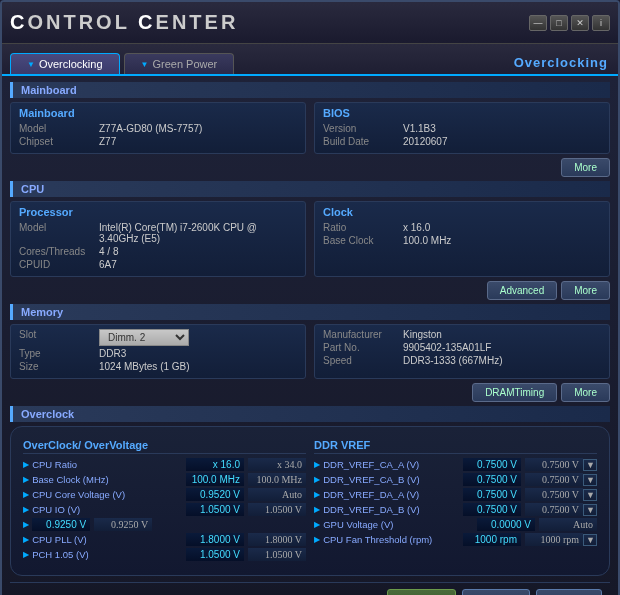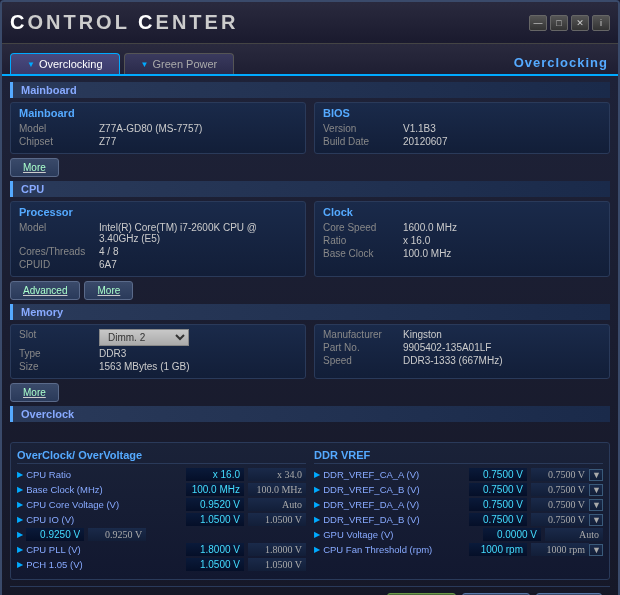--- a/index.html
+++ b/index.html
@@ -147,42 +147,42 @@
       background: linear-gradient(to bottom, #3a4a6a, #2a3a5a);
       border: 1px solid #5a6a8a;
       border-radius: 3px;
       color: #afc;
       padding: 3px 12px;
       cursor: pointer;
       font-size: 10px;
     }
     .btn-row {
       display: flex;
+      justify-content: flex-end;
       gap: 4px;
       margin-bottom: 4px;
-      text-decoration: underline;
     }
 
     
     .slot-select {
       background: linear-gradient(to bottom, #c8c8c8, #aaa);
       border: 1px solid #888;
       color: #333;
       font-size: 10px;
       padding: 1px 4px;
       width: 90px;
     }
 
     
     .oc-section {
       background: linear-gradient(to bottom, #1a2238, #121830);
       border: 1px solid #2a3a5a;
-      border-radius: 3px;
-      padding: 6px;
-      margin-top: 20px;
+      border-radius: 12px;
+      padding: 12px;
+      margin-top: 4px;
     }
     .oc-grid {
       display: flex;
       gap: 8px;
     }
     .oc-column {
       flex: 1;
     }
     .oc-header {
       color: #5af;
@@ -353,24 +353,20 @@
           <span class="info-value">4 / 8</span>
         </div>
         <div class="info-row">
           <span class="info-label">CPUID</span>
           <span class="info-value">6A7</span>
         </div>
       </div>
       <div class="info-panel">
         <div class="info-panel-title">Clock</div>
         <div class="info-row">
-          <span class="info-label">Core Speed</span>
-          <span class="info-value">1600.0 MHz</span>
-        </div>
-        <div class="info-row">
           <span class="info-label">Ratio</span>
           <span class="info-value">x 16.0</span>
         </div>
         <div class="info-row">
           <span class="info-label">Base Clock</span>
           <span class="info-value">100.0 MHz</span>
         </div>
       </div>
     </div>
     <div class="btn-row">
@@ -389,39 +385,40 @@
             <option>Dimm. 3</option>
             <option>Dimm. 4</option>
           </select>
         </div>
         <div class="info-row">
           <span class="info-label">Type</span>
           <span class="info-value">DDR3</span>
         </div>
         <div class="info-row">
           <span class="info-label">Size</span>
-          <span class="info-value">1563 MBytes (1 GB)</span>
+          <span class="info-value">1024 MBytes (1 GB)</span>
         </div>
       </div>
       <div class="info-panel">
         <div class="info-row">
           <span class="info-label">Manufacturer</span>
           <span class="info-value">Kingston</span>
         </div>
         <div class="info-row">
           <span class="info-label">Part No.</span>
           <span class="info-value">9905402-135A01LF</span>
         </div>
         <div class="info-row">
           <span class="info-label">Speed</span>
           <span class="info-value">DDR3-1333 (667MHz)</span>
         </div>
       </div>
     </div>
     <div class="btn-row">
+      <button class="btn">DRAMTiming</button>
       <button class="btn">More</button>
     </div>
 
     <div class="section-header">Overclock</div>
     <div class="oc-section">
       <div class="oc-grid">
 
         <div class="oc-column">
           <div class="oc-header">OverClock/ OverVoltage</div>
 

